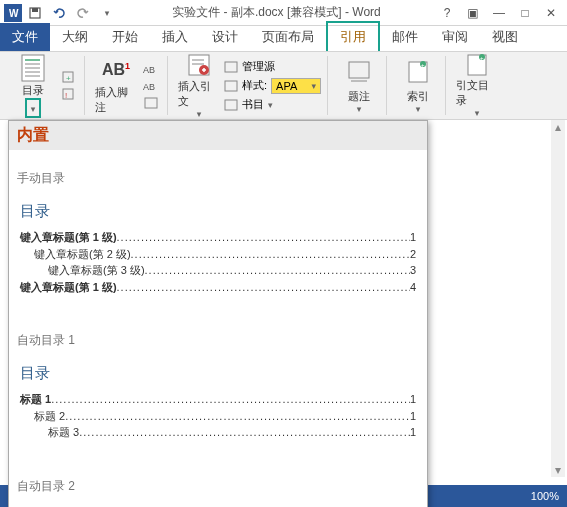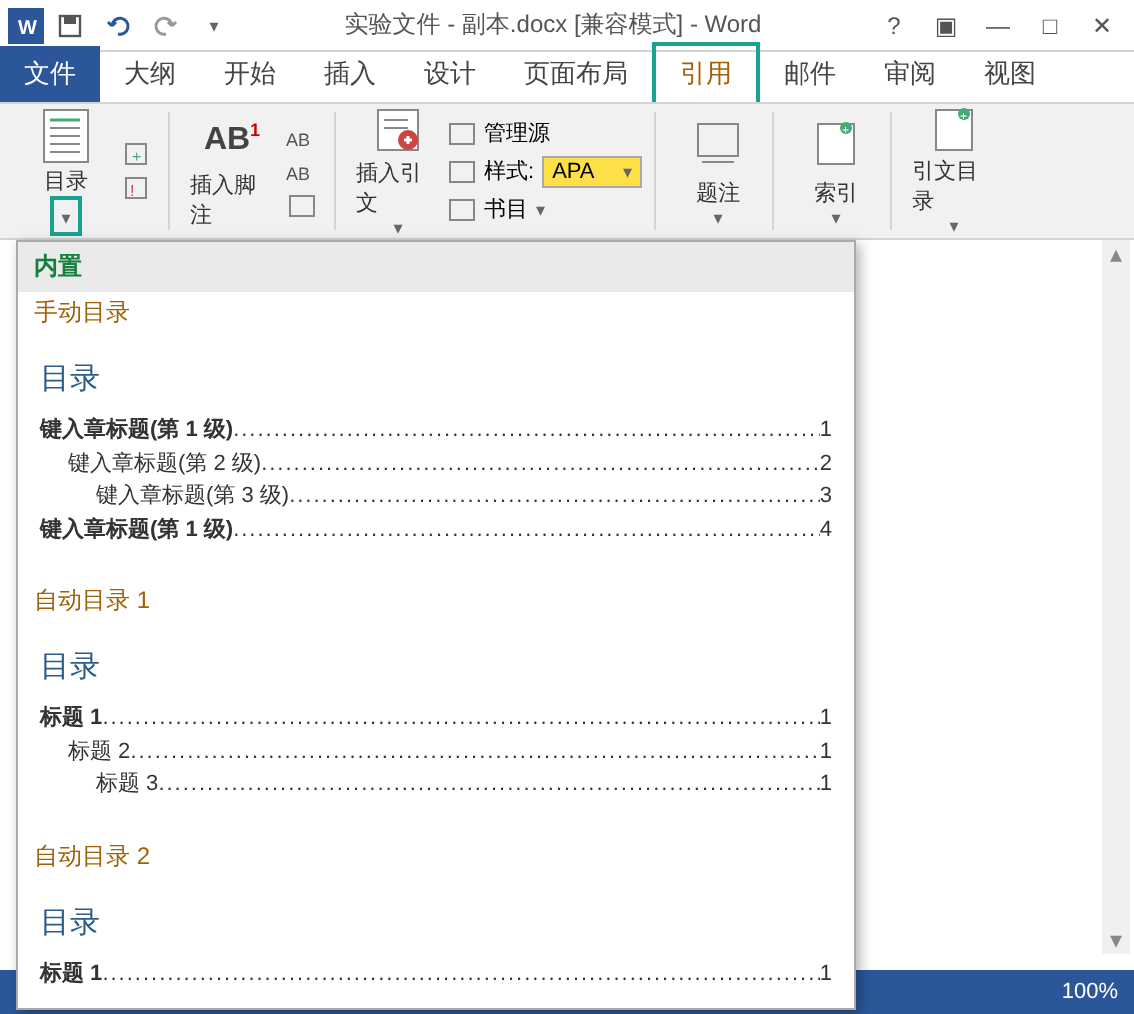--- a/index.html
+++ b/index.html
@@ -33,22 +33,22 @@
     .small-btns { display: flex; flex-direction: column; gap: 1px; }
     .small-btn { width: 20px; height: 16px; display: flex; align-items: center; justify-content: center; cursor: pointer; }
     
     .ab-label { font-size: 16px; font-weight: bold; color: #444; }
     .ab-sup { font-size: 9px; vertical-align: super; color: #c00; }
     
     .style-row { display: flex; align-items: center; gap: 4px; height: 18px; font-size: 11px; }
     .style-select { border: 1px solid #aaa; padding: 1px 4px; font-size: 11px; min-width: 50px; background: #fde047; display: flex; align-items: center; justify-content: space-between; }
     
     .dropdown-panel { position: absolute; top: 120px; left: 8px; width: 420px; background: #fff; border: 1px solid #aaa; box-shadow: 2px 2px 6px rgba(0,0,0,0.3); z-index: 100; }
-    .dropdown-header { background: #eaeaea; padding: 4px 8px; font-size: 12px; color: #15803d; font-weight: bold; }
-    .section-label { padding: 2px 8px 4px; font-size: 12px; color: #a16207; background: #fff; }
+    .dropdown-header { background: #eaeaea; padding: 4px 8px; font-size: 16px; color: #c2410c; font-weight: bold; }
+    .section-label { padding: 20px 8px 4px; font-size: 12px; color: #737373; background: #fff; }
     .toc-preview { margin: 4px 8px 10px; border: 1px solid transparent; padding: 6px 2px; }
     .toc-title { color: #2e5c8a; font-size: 15px; margin-bottom: 8px; }
     .toc-line { display: flex; font-size: 11px; color: #333; line-height: 1.5; font-family: "SimSun", serif; }
     .toc-text { white-space: nowrap; }
     .toc-dots { flex: 1; overflow: hidden; letter-spacing: 1px; }
     .toc-page { }
     .toc-indent-1 { padding-left: 14px; }
     .toc-indent-2 { padding-left: 28px; }
     .scrollbar-v { position: absolute; top: 120px; right: 2px; width: 14px; bottom: 30px; background: #f0f0f0; }
     .scroll-arrow { height: 14px; display: flex; align-items: center; justify-content: center; color: #888; cursor: pointer; }

